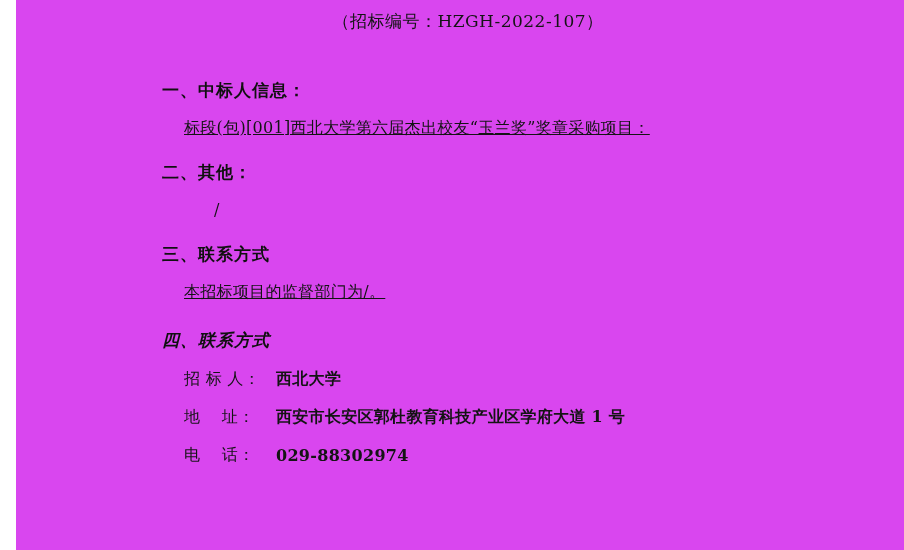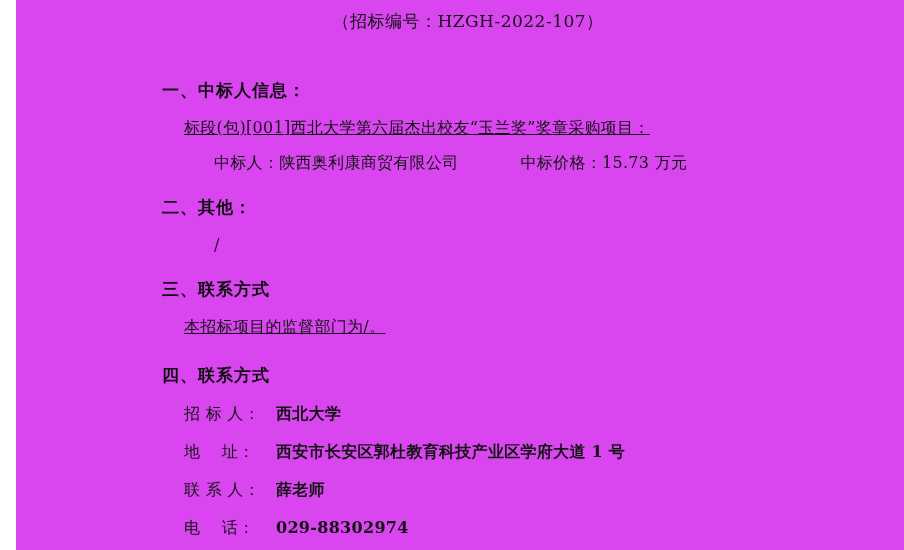--- a/index.html
+++ b/index.html
@@ -36,21 +36,21 @@
   .section-heading {
     font-size: 17px;
     font-weight: bold;
     letter-spacing: 1px;
     color: #101010;
     margin: 0 0 0 0;
   }
   .sec-1 { margin-top: 0; }
   .sec-2 { margin-top: 22px; }
   .sec-3 { margin-top: 24px; }
-  .sec-4 { margin-top: 26px; }
+  .sec-4 { margin-top: 26px; font-style: italic; }
 
   .para {
     font-size: 16px;
     color: #141414;
     margin-top: 16px;
     padding-left: 22px;
     letter-spacing: 0.3px;
     text-decoration: underline;
   }
   .bid-row {
@@ -77,20 +77,21 @@
   .contact-list {
     margin-top: 14px;
   }
   .contact-row {
     display: flex;
     font-size: 16px;
     color: #141414;
     padding-left: 22px;
     margin-top: 17px;
     letter-spacing: 0.3px;
+    align-items: center;
   }
   .contact-label {
     width: 92px;
     flex: 0 0 92px;
     white-space: pre;
   }
   .contact-value {
     white-space: nowrap;
     font-weight: bold;
   }
@@ -99,46 +100,38 @@
 <body>
 
 <div class="page">
 
   <div class="doc-number">（招标编号：HZGH-2022-107）</div>
 
   <div class="body-block">
 
     <div class="section-heading sec-1">一、中标人信息：</div>
     <div class="para">标段(包)[001]西北大学第六届杰出校友“玉兰奖”奖章采购项目：</div>
-    <div class="bid-row">
-      <span class="winner">中标人：陕西奥利康商贸有限公司</span>
-      <span class="price">中标价格：15.73 万元</span>
-    </div>
 
     <div class="section-heading sec-2">二、其他：</div>
     <div class="slash-line">/</div>
 
     <div class="section-heading sec-3">三、联系方式</div>
     <div class="para">本招标项目的监督部门为/。</div>
 
     <div class="section-heading sec-4">四、联系方式</div>
     <div class="contact-list">
       <div class="contact-row">
         <span class="contact-label">招 标 人：</span>
         <span class="contact-value">西北大学</span>
       </div>
       <div class="contact-row">
         <span class="contact-label">地    址：</span>
         <span class="contact-value">西安市长安区郭杜教育科技产业区学府大道 1 号</span>
       </div>
       <div class="contact-row">
-        <span class="contact-label">联 系 人：</span>
-        <span class="contact-value">薛老师</span>
-      </div>
-      <div class="contact-row">
         <span class="contact-label">电    话：</span>
         <span class="contact-value">029-88302974</span>
       </div>
 
     </div>
 
   </div>
 </div>
 
 </body></html>

